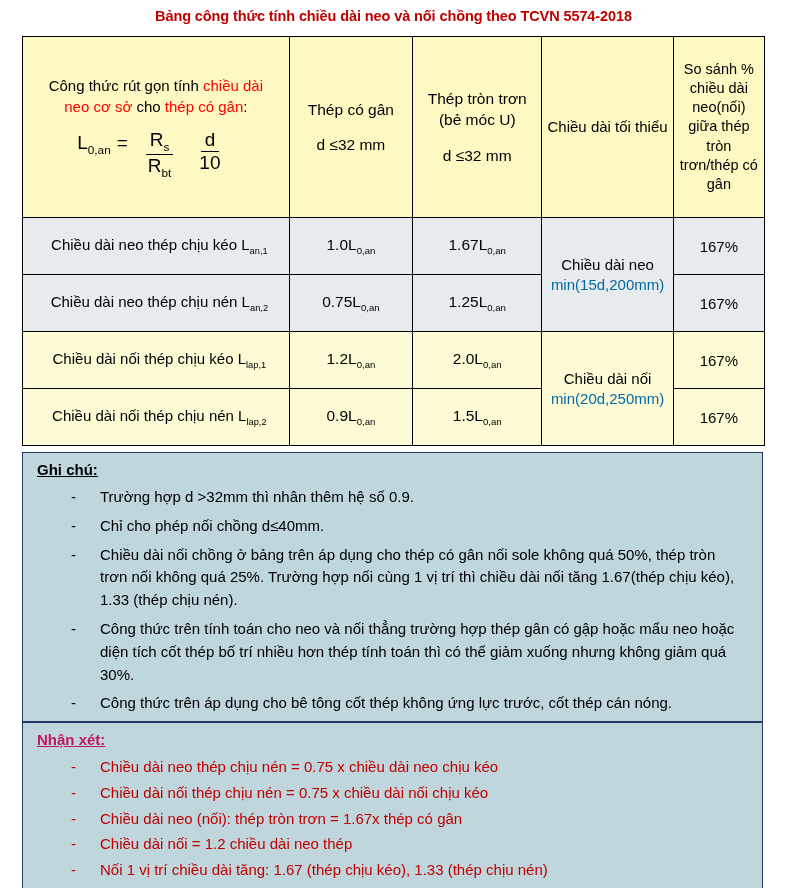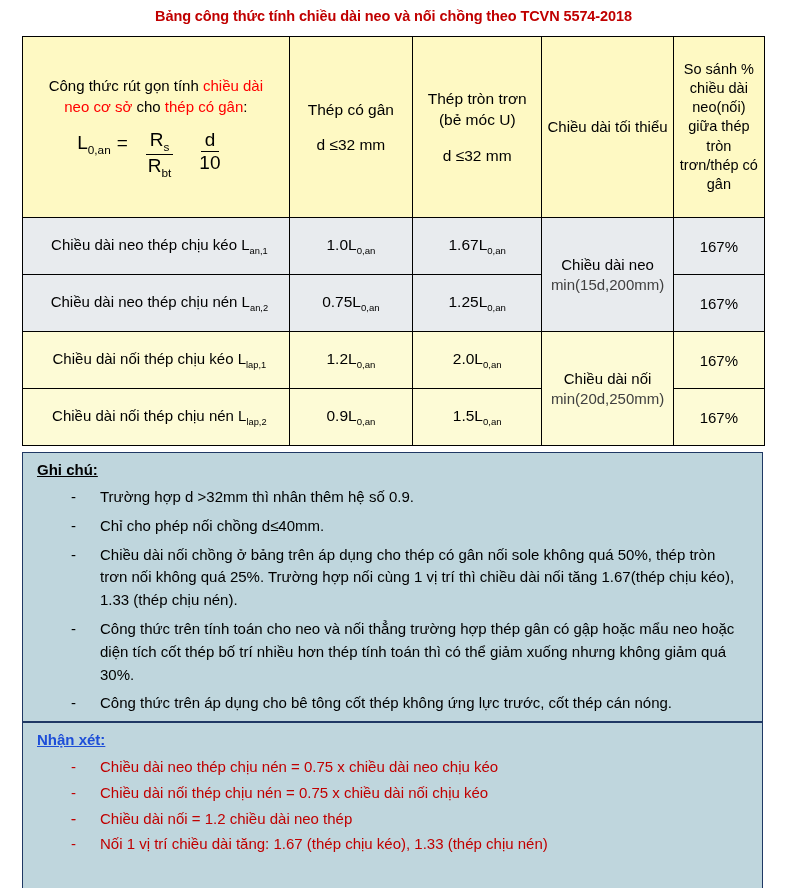--- a/index.html
+++ b/index.html
@@ -129,21 +129,21 @@
   .frac {
     display: inline-flex;
     flex-direction: column;
     align-items: center;
     margin: 0 10px;
     line-height: 1.05;
   }
   .frac .num { border-bottom: 1.6px solid #000; padding: 0 4px 1px 4px; }
   .frac .den { padding: 1px 4px 0 4px; }
   sub { font-size: 0.62em; }
-  .blue { color: #404040; }
+  .blue { color: #0369a1; }
 
   
   .note-box {
     position: absolute;
     left: 22px;
     width: 741px;
     background: #bfd6dd;
     border: 1.5px solid #1f3864;
     box-sizing: border-box;
     z-index: 2;
@@ -151,21 +151,21 @@
   }
   #ghichu-box { top: 424px; height: 270px; }
   #nhanxet-box { top: 694px; height: 186px; }
 
   .note-title {
     font-size: 15px;
     font-weight: bold;
     text-decoration: underline;
     margin: 8px 0 8px 14px;
   }
-  .note-title.red { color: #1d4ed8; }
+  .note-title.red { color: #be185d; }
 
   ul.bullets {
     list-style: none;
     margin: 0;
     padding: 0 18px 0 0;
   }
   ul.bullets li {
     position: relative;
     margin: 0 0 6px 0;
     padding-left: 77px;
@@ -292,19 +292,19 @@
       <li><span class="dash">-</span><span>Công thức trên tính toán cho neo và nối thẳng trường hợp thép gân có gập hoặc mẩu neo hoặc diện tích cốt thép bố trí nhiều hơn thép tính toán thì có thể giảm xuống nhưng không giảm quá 30%.</span></li>
       <li><span class="dash">-</span><span>Công thức trên áp dụng cho bê tông cốt thép không ứng lực trước, cốt thép cán nóng.</span></li>
     </ul>
   </div>
 
   <div class="note-box" id="nhanxet-box">
     <div class="note-title red">Nhận xét:</div>
     <ul class="bullets redtext">
       <li><span class="dash">-</span><span>Chiều dài neo thép chịu nén = 0.75 x chiều dài neo chịu kéo</span></li>
       <li><span class="dash">-</span><span>Chiều dài nối thép chịu nén = 0.75 x chiều dài nối chịu kéo</span></li>
-      <li><span class="dash">-</span></li>
+      <li><span class="dash">-</span><span>Chiều dài neo (nối): thép tròn trơn = 1.67x thép có gân</span></li>
       <li><span class="dash">-</span><span>Chiều dài nối = 1.2 chiều dài neo thép</span></li>
       <li><span class="dash">-</span><span>Nối 1 vị trí chiều dài tăng: 1.67 (thép chịu kéo), 1.33 (thép chịu nén)</span></li>
     </ul>
   </div>
 
 </div>
 
 </body></html>

